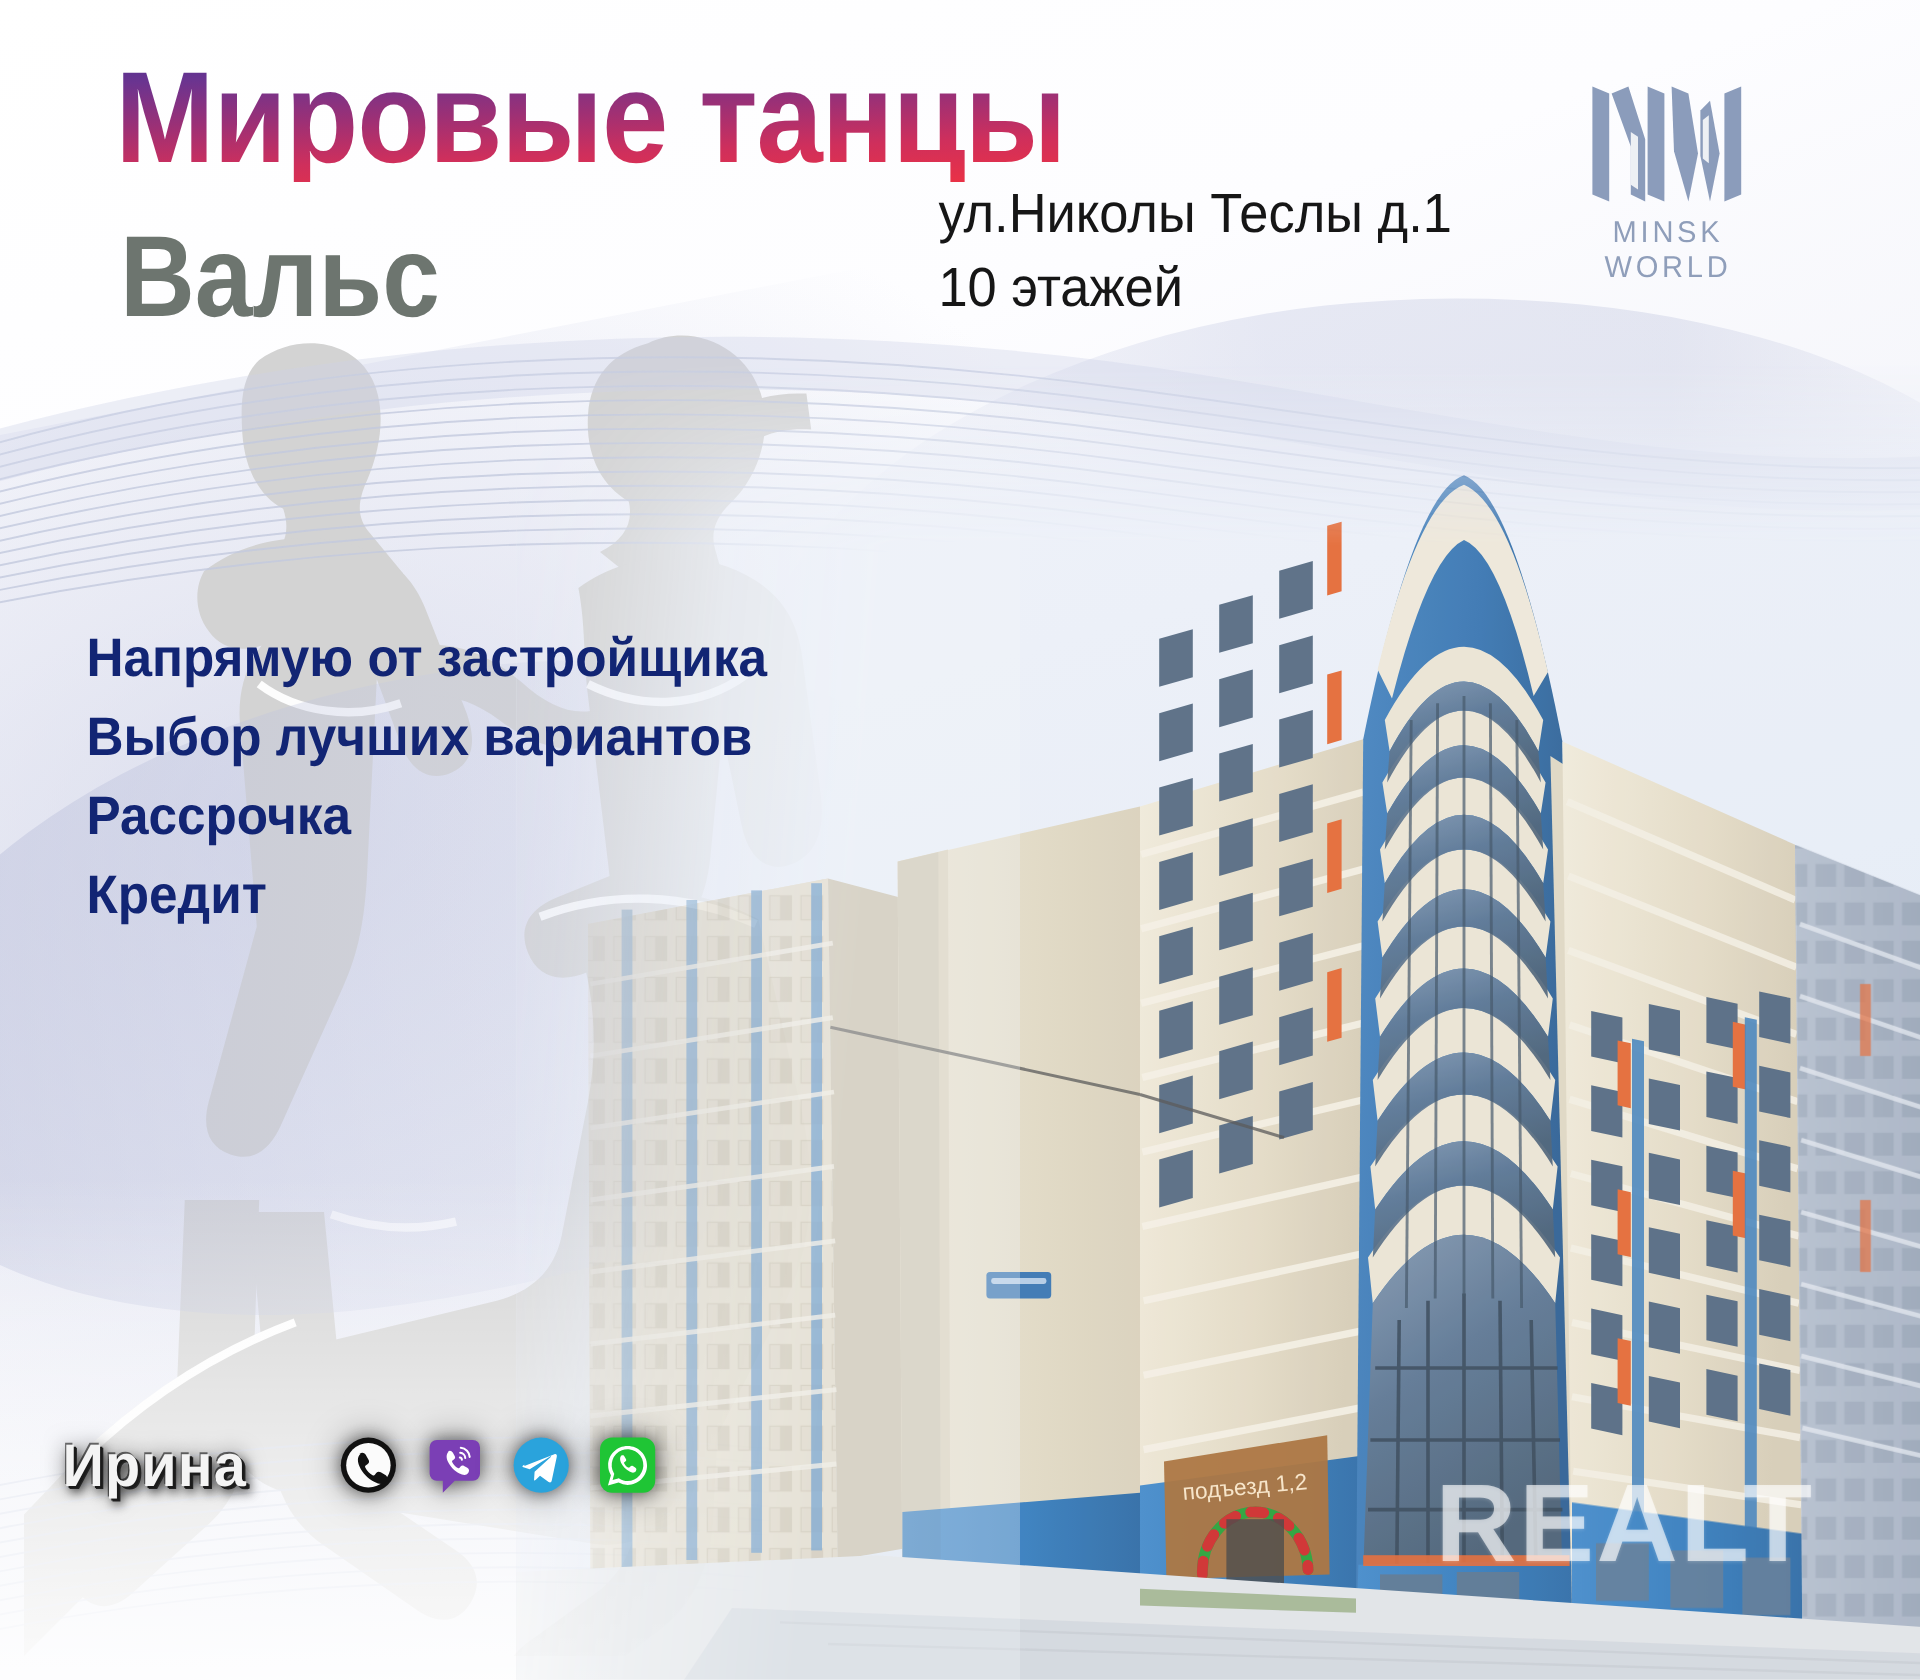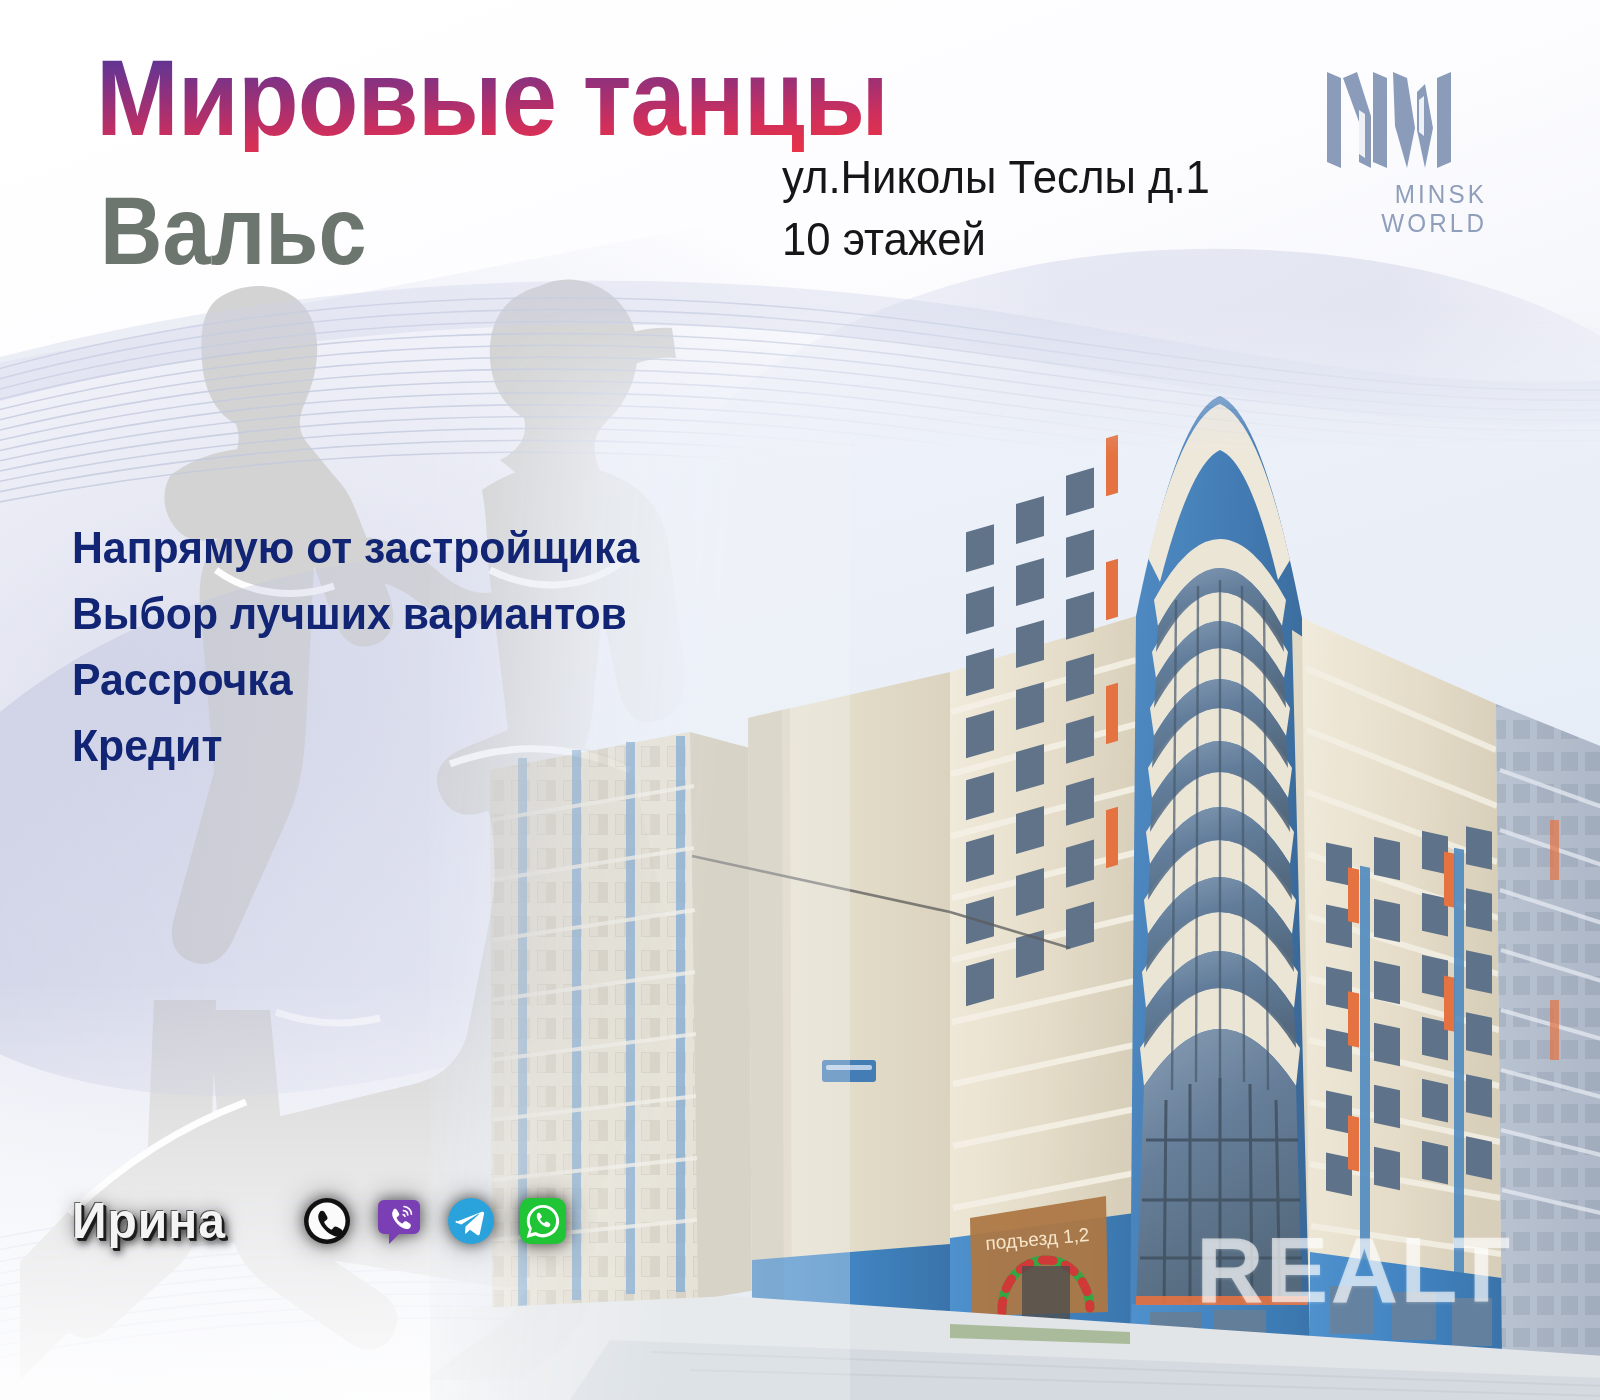--- a/index.html
+++ b/index.html
@@ -95,21 +95,21 @@
     font-size:46px;line-height:1.34;font-weight:normal;
     color:#161616;
     transform:scaleX(0.95);transform-origin:left top;
     white-space:nowrap;
   }
   .address-block div{white-space:nowrap;}
 
   
   .logo{
     position:absolute;left:1290px;top:66px;width:200px;height:160px;
-    text-align:right;
+    text-align:center;
   }
   .logo svg{display:block;margin:0 auto;}
   .logo-word{
     margin-top:6px;
     font-size:25px;letter-spacing:3.2px;
     color:#8f9eba;font-weight:normal;
     transform:scaleX(0.97);
   }
 
   
@@ -117,21 +117,21 @@
     position:absolute;left:72px;top:515px;
     color:#122574;
     font-size:45px;line-height:1.47;font-weight:bold;
     transform:scaleX(0.95);transform-origin:left top;
   }
   .features div{white-space:nowrap;}
 
   
   .contact-row{
     position:absolute;left:52px;top:1192px;
-    display:flex;align-items:center;gap:0;margin-left:20px;
+    display:flex;align-items:center;gap:0;
   }
   .agent-name{
     font-size:50px;font-weight:bold;color:#f4f4f4;
     letter-spacing:1px;
     text-shadow:
        2px 2px 0 #1b1b1b, 3px 3px 0 #242424,
        4px 5px 9px rgba(0,0,0,.78),
       -1px -1px 0 rgba(0,0,0,.55),
        0 0 18px rgba(0,0,0,.55);
     transform:scaleX(0.96);transform-origin:left center;

